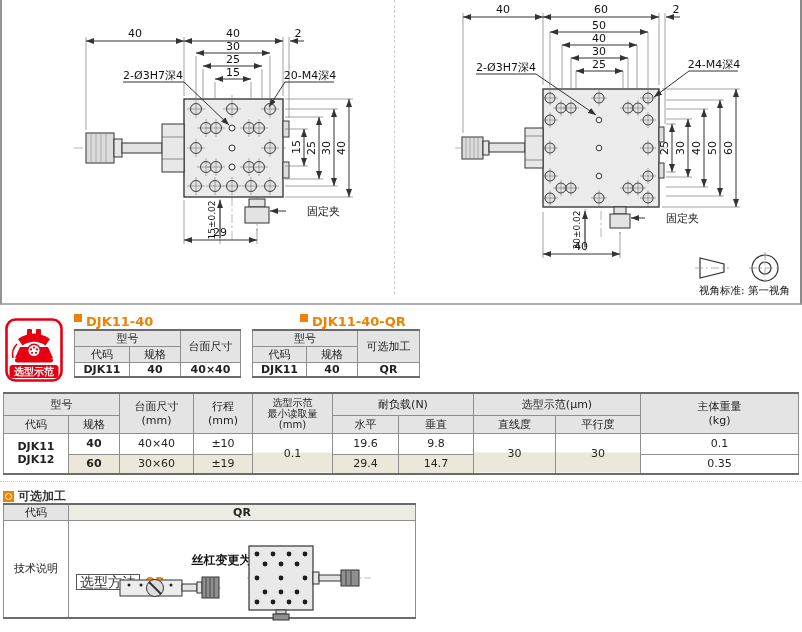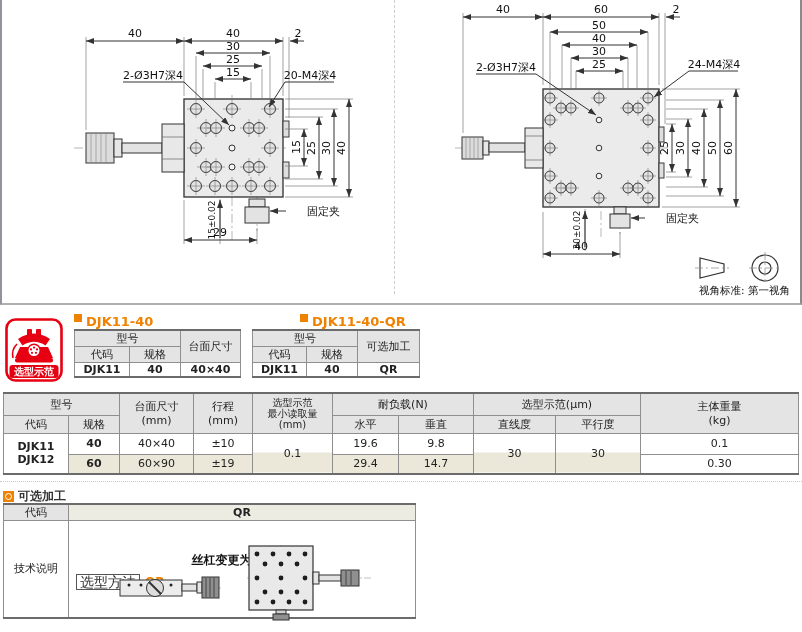--- a/index.html
+++ b/index.html
@@ -475,25 +475,25 @@
     <td>±10</td>
     <td class="half" rowspan="2">0.1</td>
     <td>19.6</td>
     <td>9.8</td>
     <td class="half" rowspan="2">30</td>
     <td class="half" rowspan="2">30</td>
     <td>0.1</td>
   </tr>
   <tr style="height:20px;">
     <td class="or beige">60</td>
-    <td class="beige">60×90</td>
+    <td class="beige">30×60</td>
     <td class="beige">±19</td>
     <td class="beige">29.4</td>
     <td class="beige">14.7</td>
-    <td>0.30</td>
+    <td>0.35</td>
   </tr>
 </tbody>
   </table>
 
 <div class="dotted-sep" style="top:481px;"></div>
 
 <div class="opt-title" style="left:3px;top:488px;">
   <span class="donut"></span>
   <span>可选加工</span>
 </div>

